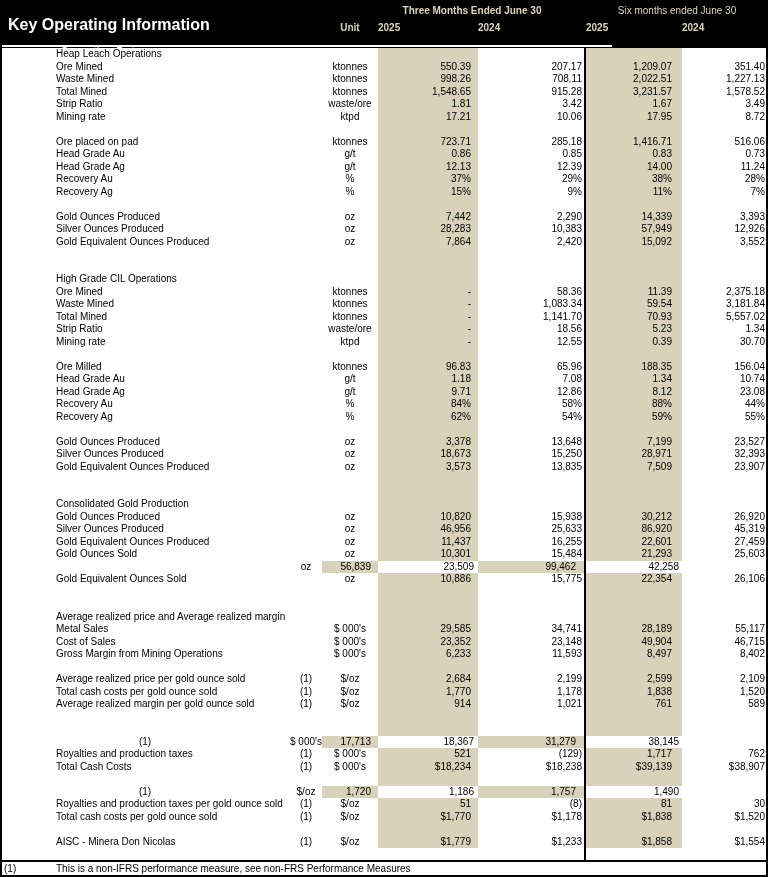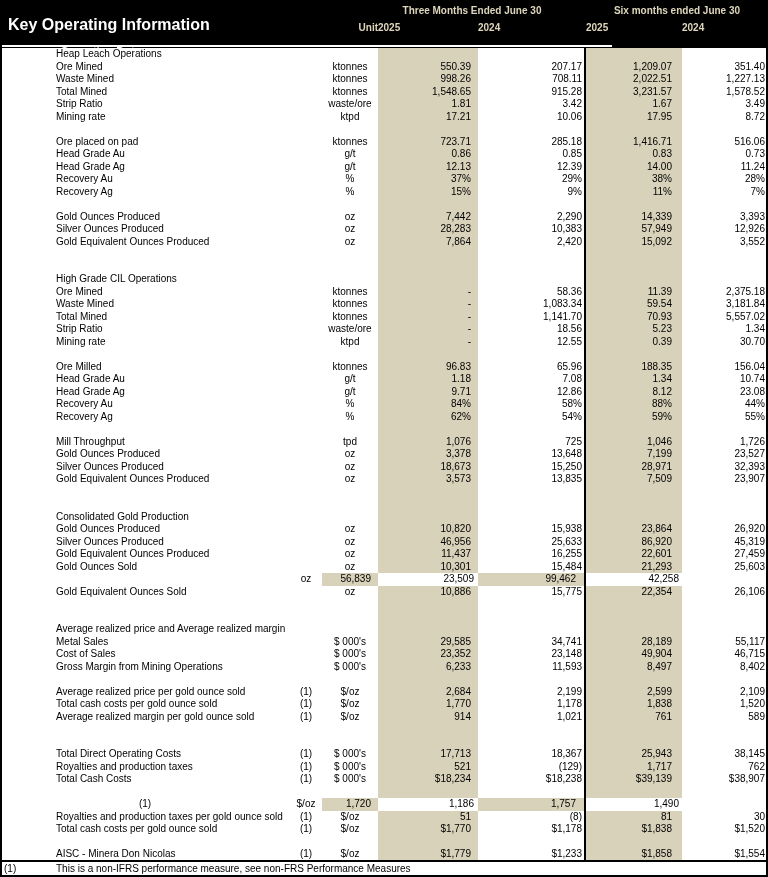--- a/index.html
+++ b/index.html
@@ -8,23 +8,23 @@
   .sheet {
     position:relative; width:768px; height:877px; background:#fff;
     font-family:"Liberation Sans", sans-serif; font-size:10px; color:#000;
     overflow:hidden;
   }
   
   .header { position:absolute; left:0; top:0; width:768px; height:48px; background:var(--header-bg,#000); }
   .title    { position:absolute; left:8px;  top:16px; font-size:16px; font-weight:bold; color:#fff; white-space:nowrap; }
   .subtitle { position:absolute; left:60px; top:31px; font-size:12px; font-weight:normal; color:#fff; white-space:nowrap;margin-top:14px; }
   .od-underline { position:absolute; left:0; top:45px; width:612px; height:2px; background:#fff; }
-  .unit-h { position:absolute; left:322px; top:22px; width:56px; text-align:right; font-weight:bold; color:var(--cream,#ddd6bc); }
+  .unit-h { position:absolute; left:322px; top:22px; width:56px; text-align:center; font-weight:bold; color:var(--cream,#ddd6bc); }
   .g1 { position:absolute; left:368px; top:5px; width:208px; text-align:center; font-weight:bold; color:var(--cream,#ddd6bc); white-space:nowrap; }
-  .g2 { position:absolute; left:586px; top:5px; width:182px; text-align:center; font-weight:bold; color:var(--cream,#ddd6bc); white-space:nowrap; }
+  .g2 { position:absolute; left:586px; top:5px; width:182px; text-align:center; font-weight:normal; color:var(--cream,#ddd6bc); white-space:nowrap; }
   .y   { position:absolute; top:22px; text-align:left; font-weight:bold; color:var(--cream,#ddd6bc); }
   .y1a { left:378px; width:100px; }
   .y1b { left:478px; width:108px; }
   .y2a { left:586px; width:96px;  }
   .y2b { left:682px; width:84px;  }
   
   .tbody { position:absolute; left:0; top:48px; width:768px; }
   .row { display:grid; grid-template-columns:290px 32px 56px 100px 108px 96px 86px; height:12.5px; line-height:12.5px; }
   .row .label { padding-left:56px; white-space:nowrap; overflow:hidden; }
   .row.section .label { font-weight:normal; }
@@ -337,29 +337,20 @@
       <div class="row blank">
         <div class="label"></div>
         <div class="fn"></div>
         <div class="unit"></div>
         <div class="val v0"></div>
         <div class="val v1"></div>
         <div class="val v2"></div>
         <div class="val v3"></div>
       </div>
       <div class="row item">
-        <div class="label">Mill Throughput</div>
-        <div class="fn"></div>
-        <div class="unit">tpd</div>
-        <div class="val v0">1,076</div>
-        <div class="val v1">725</div>
-        <div class="val v2">1,046</div>
-        <div class="val v3">1,726</div>
-      </div>
-      <div class="row item">
         <div class="label">Gold Ounces Produced</div>
         <div class="fn"></div>
         <div class="unit">oz</div>
         <div class="val v0">3,378</div>
         <div class="val v1">13,648</div>
         <div class="val v2">7,199</div>
         <div class="val v3">23,527</div>
       </div>
       <div class="row item">
         <div class="label">Silver Ounces Produced</div>
@@ -405,21 +396,21 @@
         <div class="val v1"></div>
         <div class="val v2"></div>
         <div class="val v3"></div>
       </div>
       <div class="row item">
         <div class="label">Gold Ounces Produced</div>
         <div class="fn"></div>
         <div class="unit">oz</div>
         <div class="val v0">10,820</div>
         <div class="val v1">15,938</div>
-        <div class="val v2">23,864</div>
+        <div class="val v2">30,212</div>
         <div class="val v3">26,920</div>
       </div>
       <div class="row item">
         <div class="label">Silver Ounces Produced</div>
         <div class="fn"></div>
         <div class="unit">oz</div>
         <div class="val v0">46,956</div>
         <div class="val v1">25,633</div>
         <div class="val v2">86,920</div>
         <div class="val v3">45,319</div>
@@ -561,26 +552,25 @@
       <div class="row blank">
         <div class="label"></div>
         <div class="fn"></div>
         <div class="unit"></div>
         <div class="val v0"></div>
         <div class="val v1"></div>
         <div class="val v2"></div>
         <div class="val v3"></div>
       </div>
       <div class="row item">
-        <div class="label">Total Direct Operating Costs</div>
         <div class="fn">(1)</div>
         <div class="unit">$ 000's</div>
         <div class="val v0">17,713</div>
         <div class="val v1">18,367</div>
-        <div class="val v2">25,943</div>
+        <div class="val v2">31,279</div>
         <div class="val v3">38,145</div>
       </div>
       <div class="row item">
         <div class="label">Royalties and production taxes</div>
         <div class="fn">(1)</div>
         <div class="unit">$ 000's</div>
         <div class="val v0">521</div>
         <div class="val v1">(129)</div>
         <div class="val v2">1,717</div>
         <div class="val v3">762</div>

